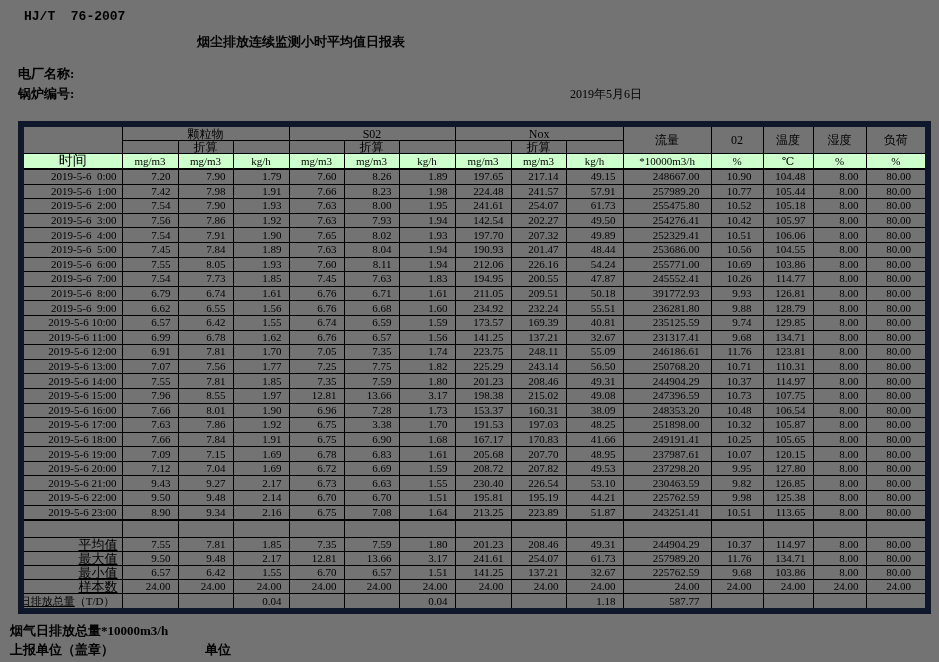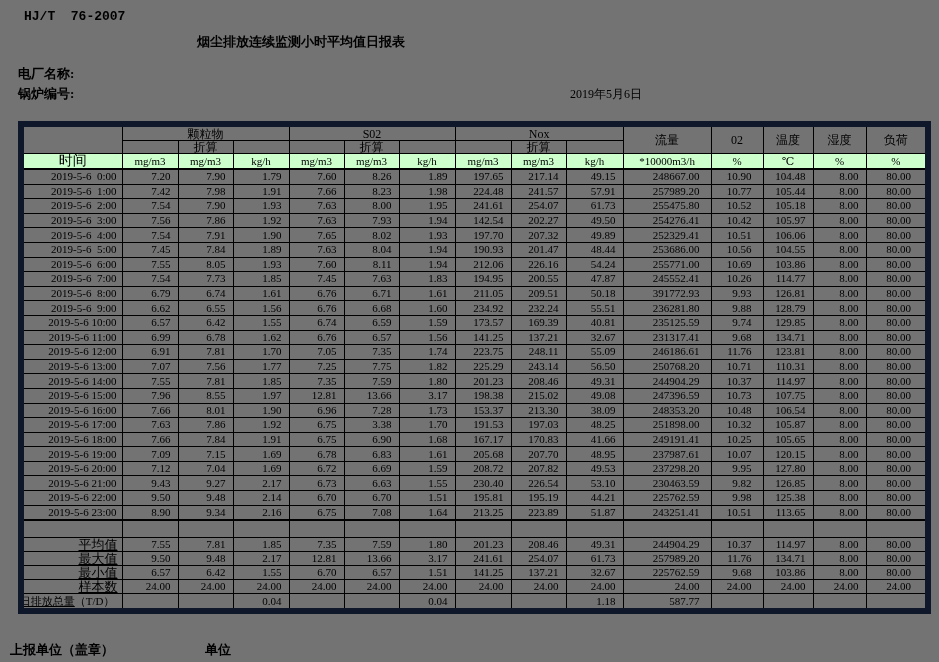--- a/index.html
+++ b/index.html
@@ -402,21 +402,21 @@
 
   <tr>
     <td class="time">2019-5-6 16:00</td>
     <td>7.66</td>
     <td>8.01</td>
     <td>1.90</td>
     <td>6.96</td>
     <td>7.28</td>
     <td>1.73</td>
     <td>153.37</td>
-    <td>213.30</td>
+    <td>160.31</td>
     <td>38.09</td>
     <td>248353.20</td>
     <td>10.48</td>
     <td>106.54</td>
     <td>8.00</td>
     <td>80.00</td>
   </tr>
 
   <tr>
     <td class="time">2019-5-6 17:00</td>
@@ -653,18 +653,19 @@
         <td>1.18</td>
         <td style="padding-right:11px;">587.77</td>
         <td></td>
         <td></td>
         <td></td>
         <td></td>
       </tr>
     </tbody>
   </table>
 
+  <div class="footer1">烟气日排放总量*10000m3/h</div>
   <div class="footer2">
     <span>上报单位（盖章）</span>
     <span class="unit">单位</span>
   </div>
 
 </div>
 
 </body></html>

